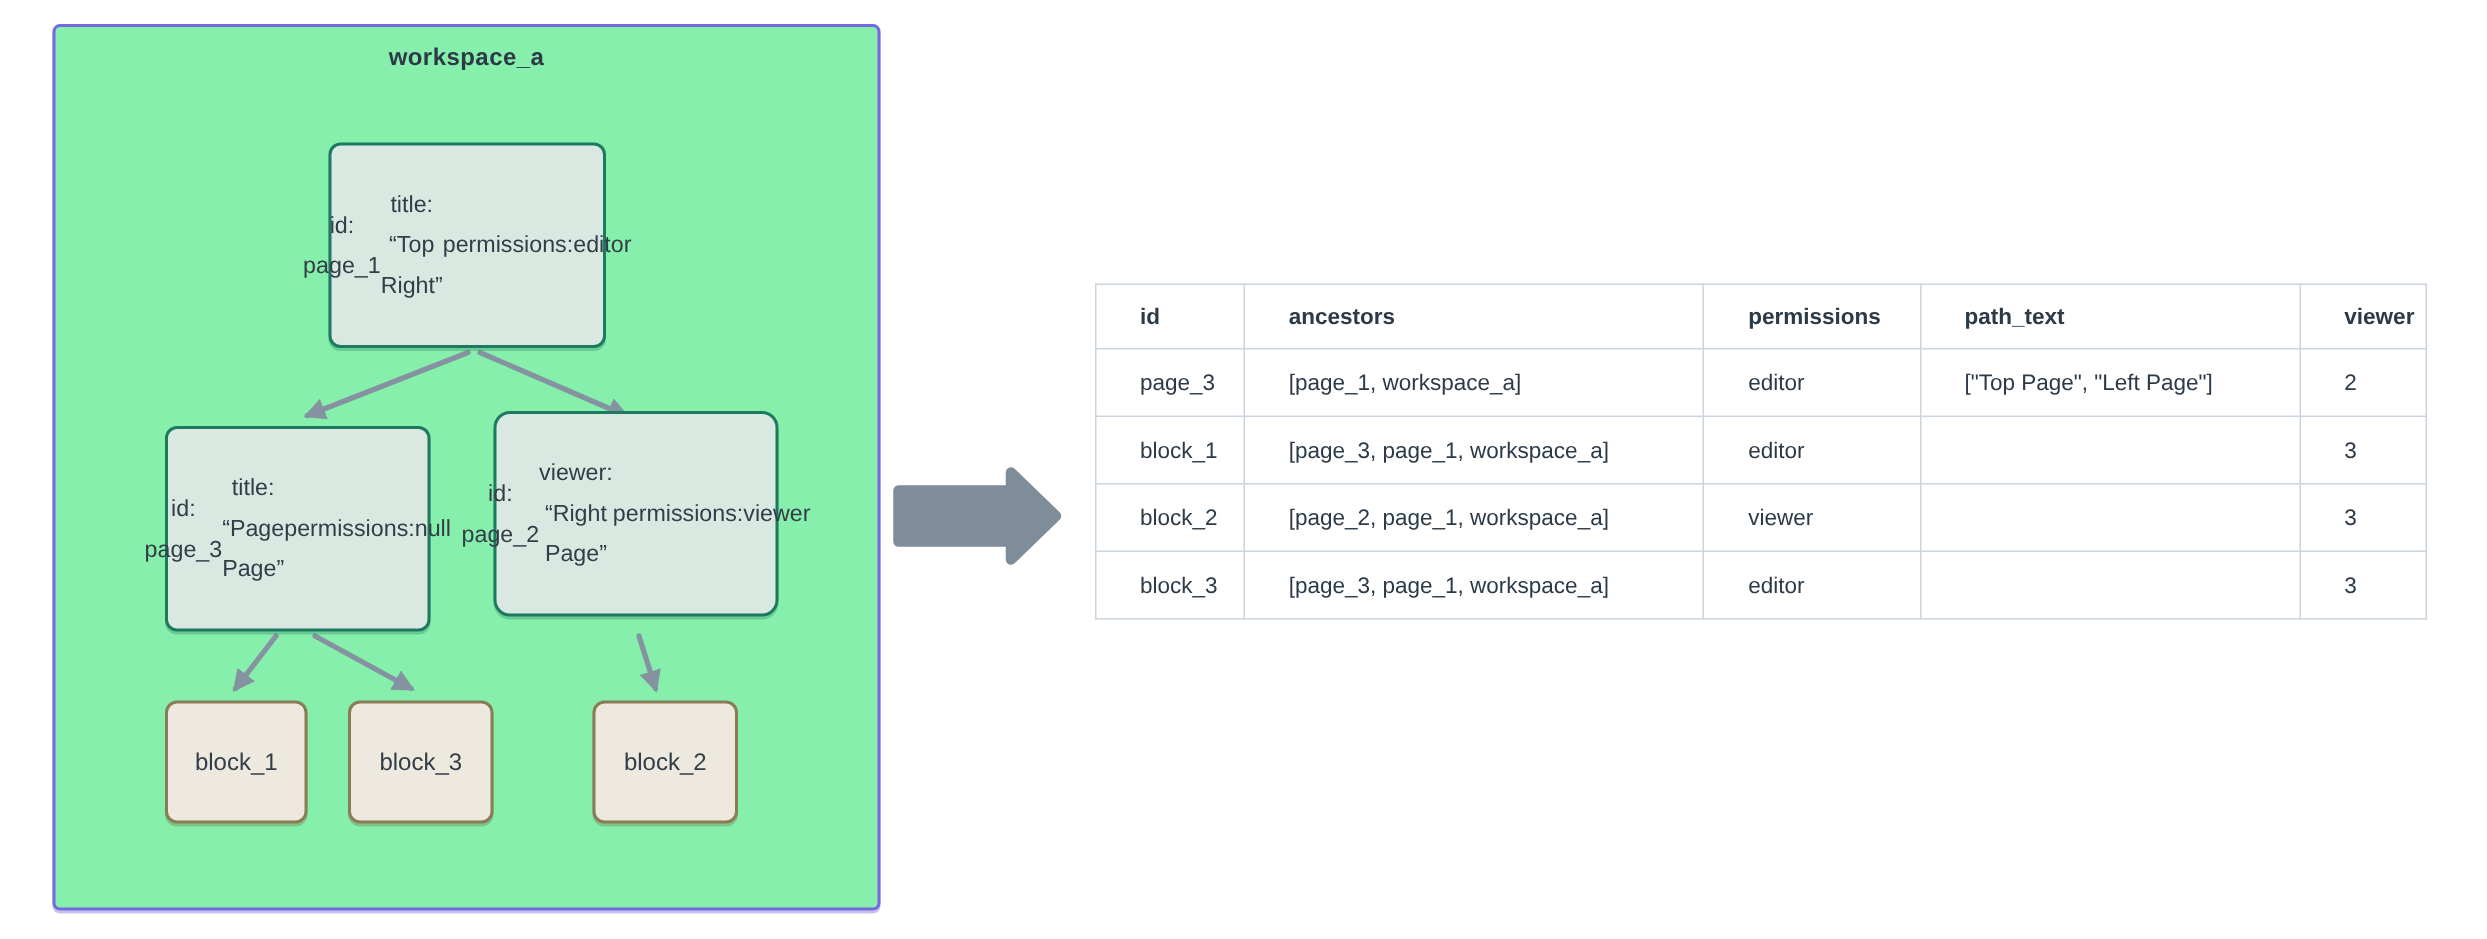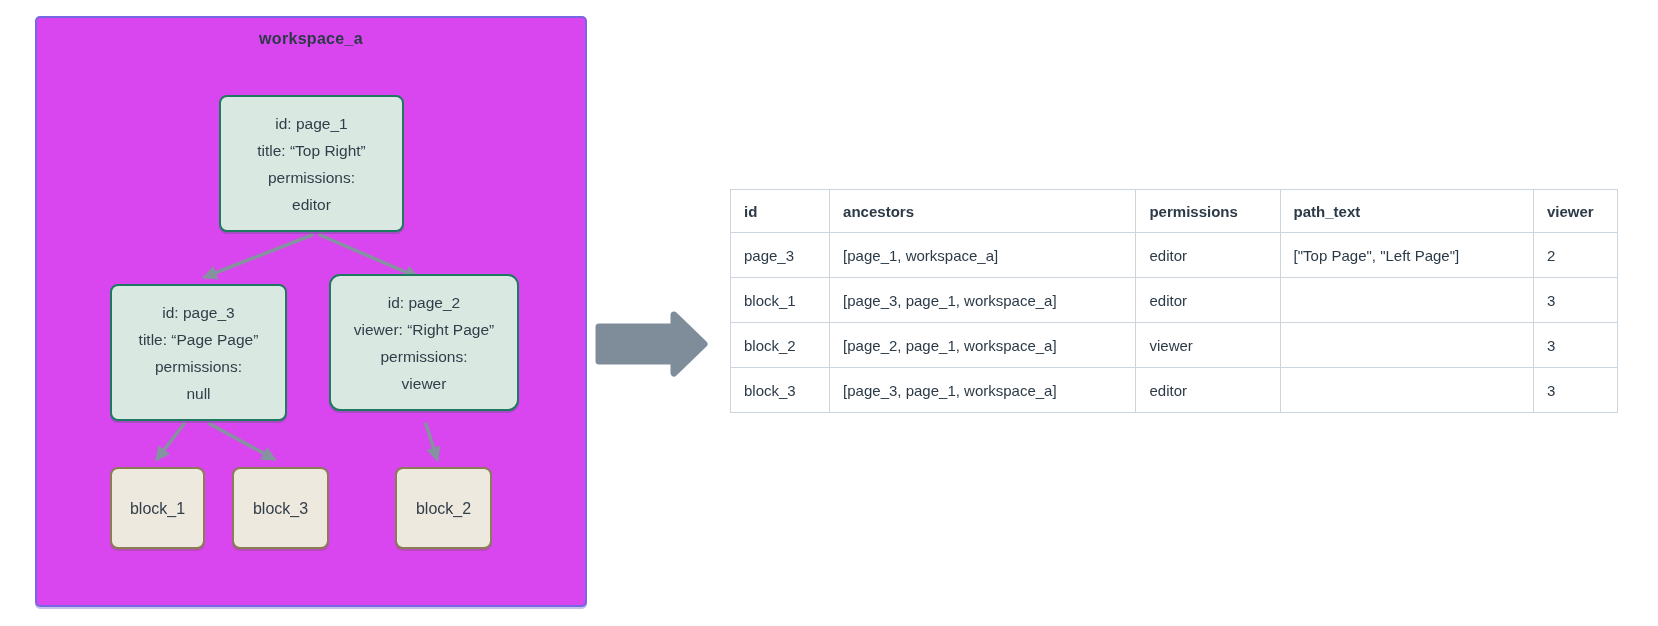--- a/index.html
+++ b/index.html
@@ -9,36 +9,36 @@
     color: #2c3a48;
     position: relative;
     overflow: hidden;
   }
   .stage { position: absolute; inset: 0; }
 
   
   .workspace {
     position: absolute; left: 35px; top: 16px;
     width: 552px; height: 591px;
-    background: #d946ef;
+    background: #86efac;
     border: 2px solid #7568e2;
     border-radius: 5px;
     box-shadow: 0 2px 0 rgba(90,80,200,0.35);
     box-sizing: border-box;
   }
   .workspace-title {
     position: absolute; left: 0; top: 12px; width: 100%;
     text-align: center; font-weight: bold; font-size: 16px;
     color: #2c3a48; letter-spacing: .3px;
   }
   .edges-svg { position: absolute; inset: 0; width: 100%; height: 100%; }
 
   .node {
     position: absolute; box-sizing: border-box;
-    display: flex; flex-direction: column;
+    display: flex; 
     align-items: center; justify-content: center;
     text-align: center;
     font-size: 15.5px; color: #333d48;
     line-height: 27px;
   }
   .page-node {
     background: #d9e9e2;
     border: 2px solid #1d7a60;
     border-radius: 8px;
     box-shadow: 0 2px 0 rgba(20,90,70,0.25);
@@ -64,21 +64,21 @@
   .result-table {
     position: absolute; left: 730px; top: 189px;
     border-collapse: collapse;
     table-layout: fixed;
     width: 888px;
     font-size: 15px;
     color: #2c3a48;
   }
   .result-table th, .result-table td {
     border: 1.5px solid #ccd5dd;
-    padding: 0 0 0 13px;
+    padding: 0 0 0 29px;
     text-align: left;
     vertical-align: middle;
     overflow: hidden;
     white-space: nowrap;
   }
   .result-table th { height: 42px; font-weight: bold; font-size: 15px; }
   .result-table td { height: 44px; }
   .c-id    { width: 99px; }
   .c-anc   { width: 306px; }
   .c-perm  { width: 144px; }

